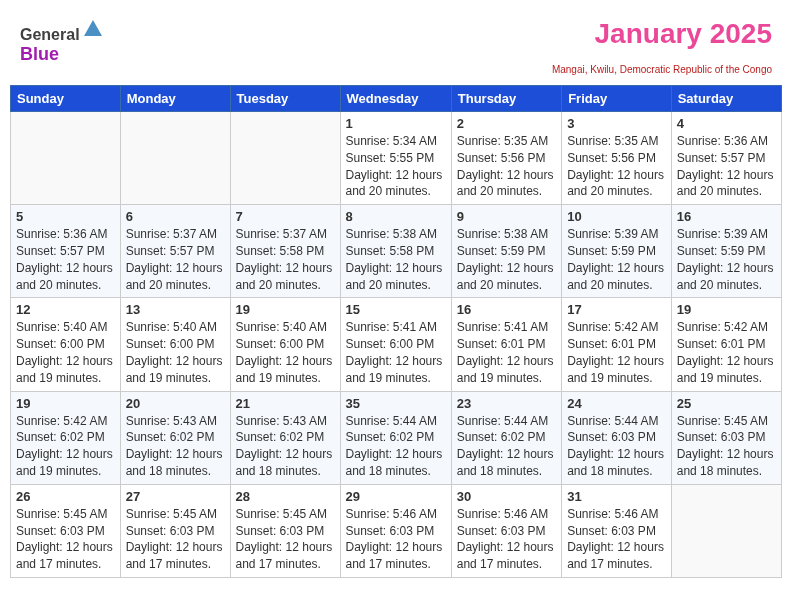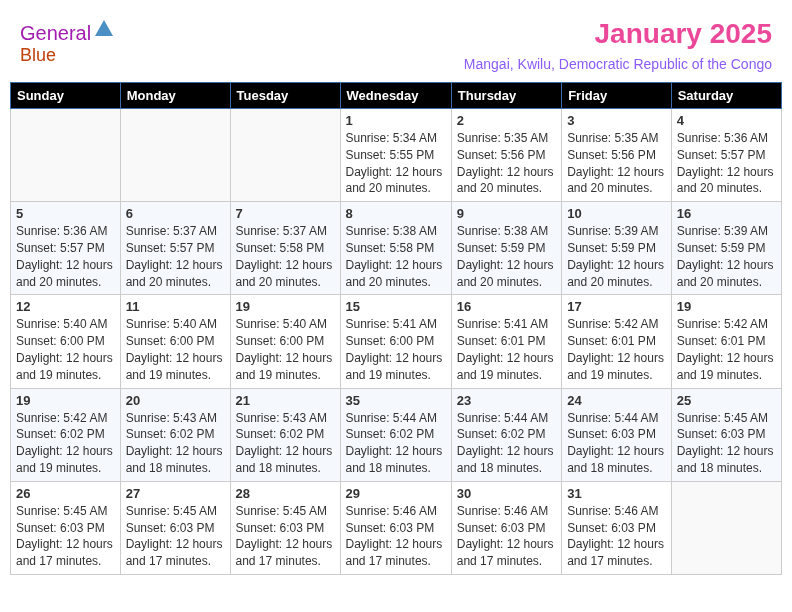--- a/index.html
+++ b/index.html
@@ -14,54 +14,54 @@
       display: flex;
       align-items: flex-start;
       justify-content: space-between;
       padding: 8px 10px 4px 10px;
     }
     .logo {
       display: flex;
       align-items: center;
     }
     .logo-text-general {
-      font-size: 20px;
-      font-weight: normal;
-      color: #a21caf;
+      font-size: 16px;
+      font-weight: bold;
+      color: #404040;
     }
     .logo-text-blue {
       font-size: 18px;
-      font-weight: normal;
-      color: #c2410c;
+      font-weight: bold;
+      color: #a21caf;
     }
     .logo-icon {
       width: 22px;
       height: 22px;
       margin-left: 2px;
     }
     .title-area {
       text-align: right;
     }
     .month-year {
       font-size: 28px;
       font-weight: bold;
       color: #ec4899;
     }
     .location {
-      font-size: 14px;
-      color: #8b5cf6;
-      margin-top: 6px;
+      font-size: 10px;
+      color: #b91c1c;
+      margin-top: 14px;
     }
     .calendar {
       width: 100%;
       border-collapse: collapse;
       margin-top: 6px;
     }
     .calendar th {
-      background-color: #000000;
+      background-color: #1d4ed8;
       color: #fff;
       text-align: left;
       padding: 5px 6px;
       font-size: 13px;
       border: 1px solid #3a6aaa;
     }
     .calendar td {
       vertical-align: top;
       border: 1px solid #ccc;
       padding: 4px 5px;
@@ -171,21 +171,21 @@
         <span class="day-num">16</span>
         <span class="day-info">Sunrise: 5:39 AM<br>Sunset: 5:59 PM<br>Daylight: 12 hours and 20 minutes.</span>
       </td>
       </tr>
       <tr>
         <td>
         <span class="day-num">12</span>
         <span class="day-info">Sunrise: 5:40 AM<br>Sunset: 6:00 PM<br>Daylight: 12 hours and 19 minutes.</span>
       </td>
         <td>
-        <span class="day-num">11</span>
+        <span class="day-num">13</span>
         <span class="day-info">Sunrise: 5:40 AM<br>Sunset: 6:00 PM<br>Daylight: 12 hours and 19 minutes.</span>
       </td>
         <td>
         <span class="day-num">19</span>
         <span class="day-info">Sunrise: 5:40 AM<br>Sunset: 6:00 PM<br>Daylight: 12 hours and 19 minutes.</span>
       </td>
         <td>
         <span class="day-num">15</span>
         <span class="day-info">Sunrise: 5:41 AM<br>Sunset: 6:00 PM<br>Daylight: 12 hours and 19 minutes.</span>
       </td>

